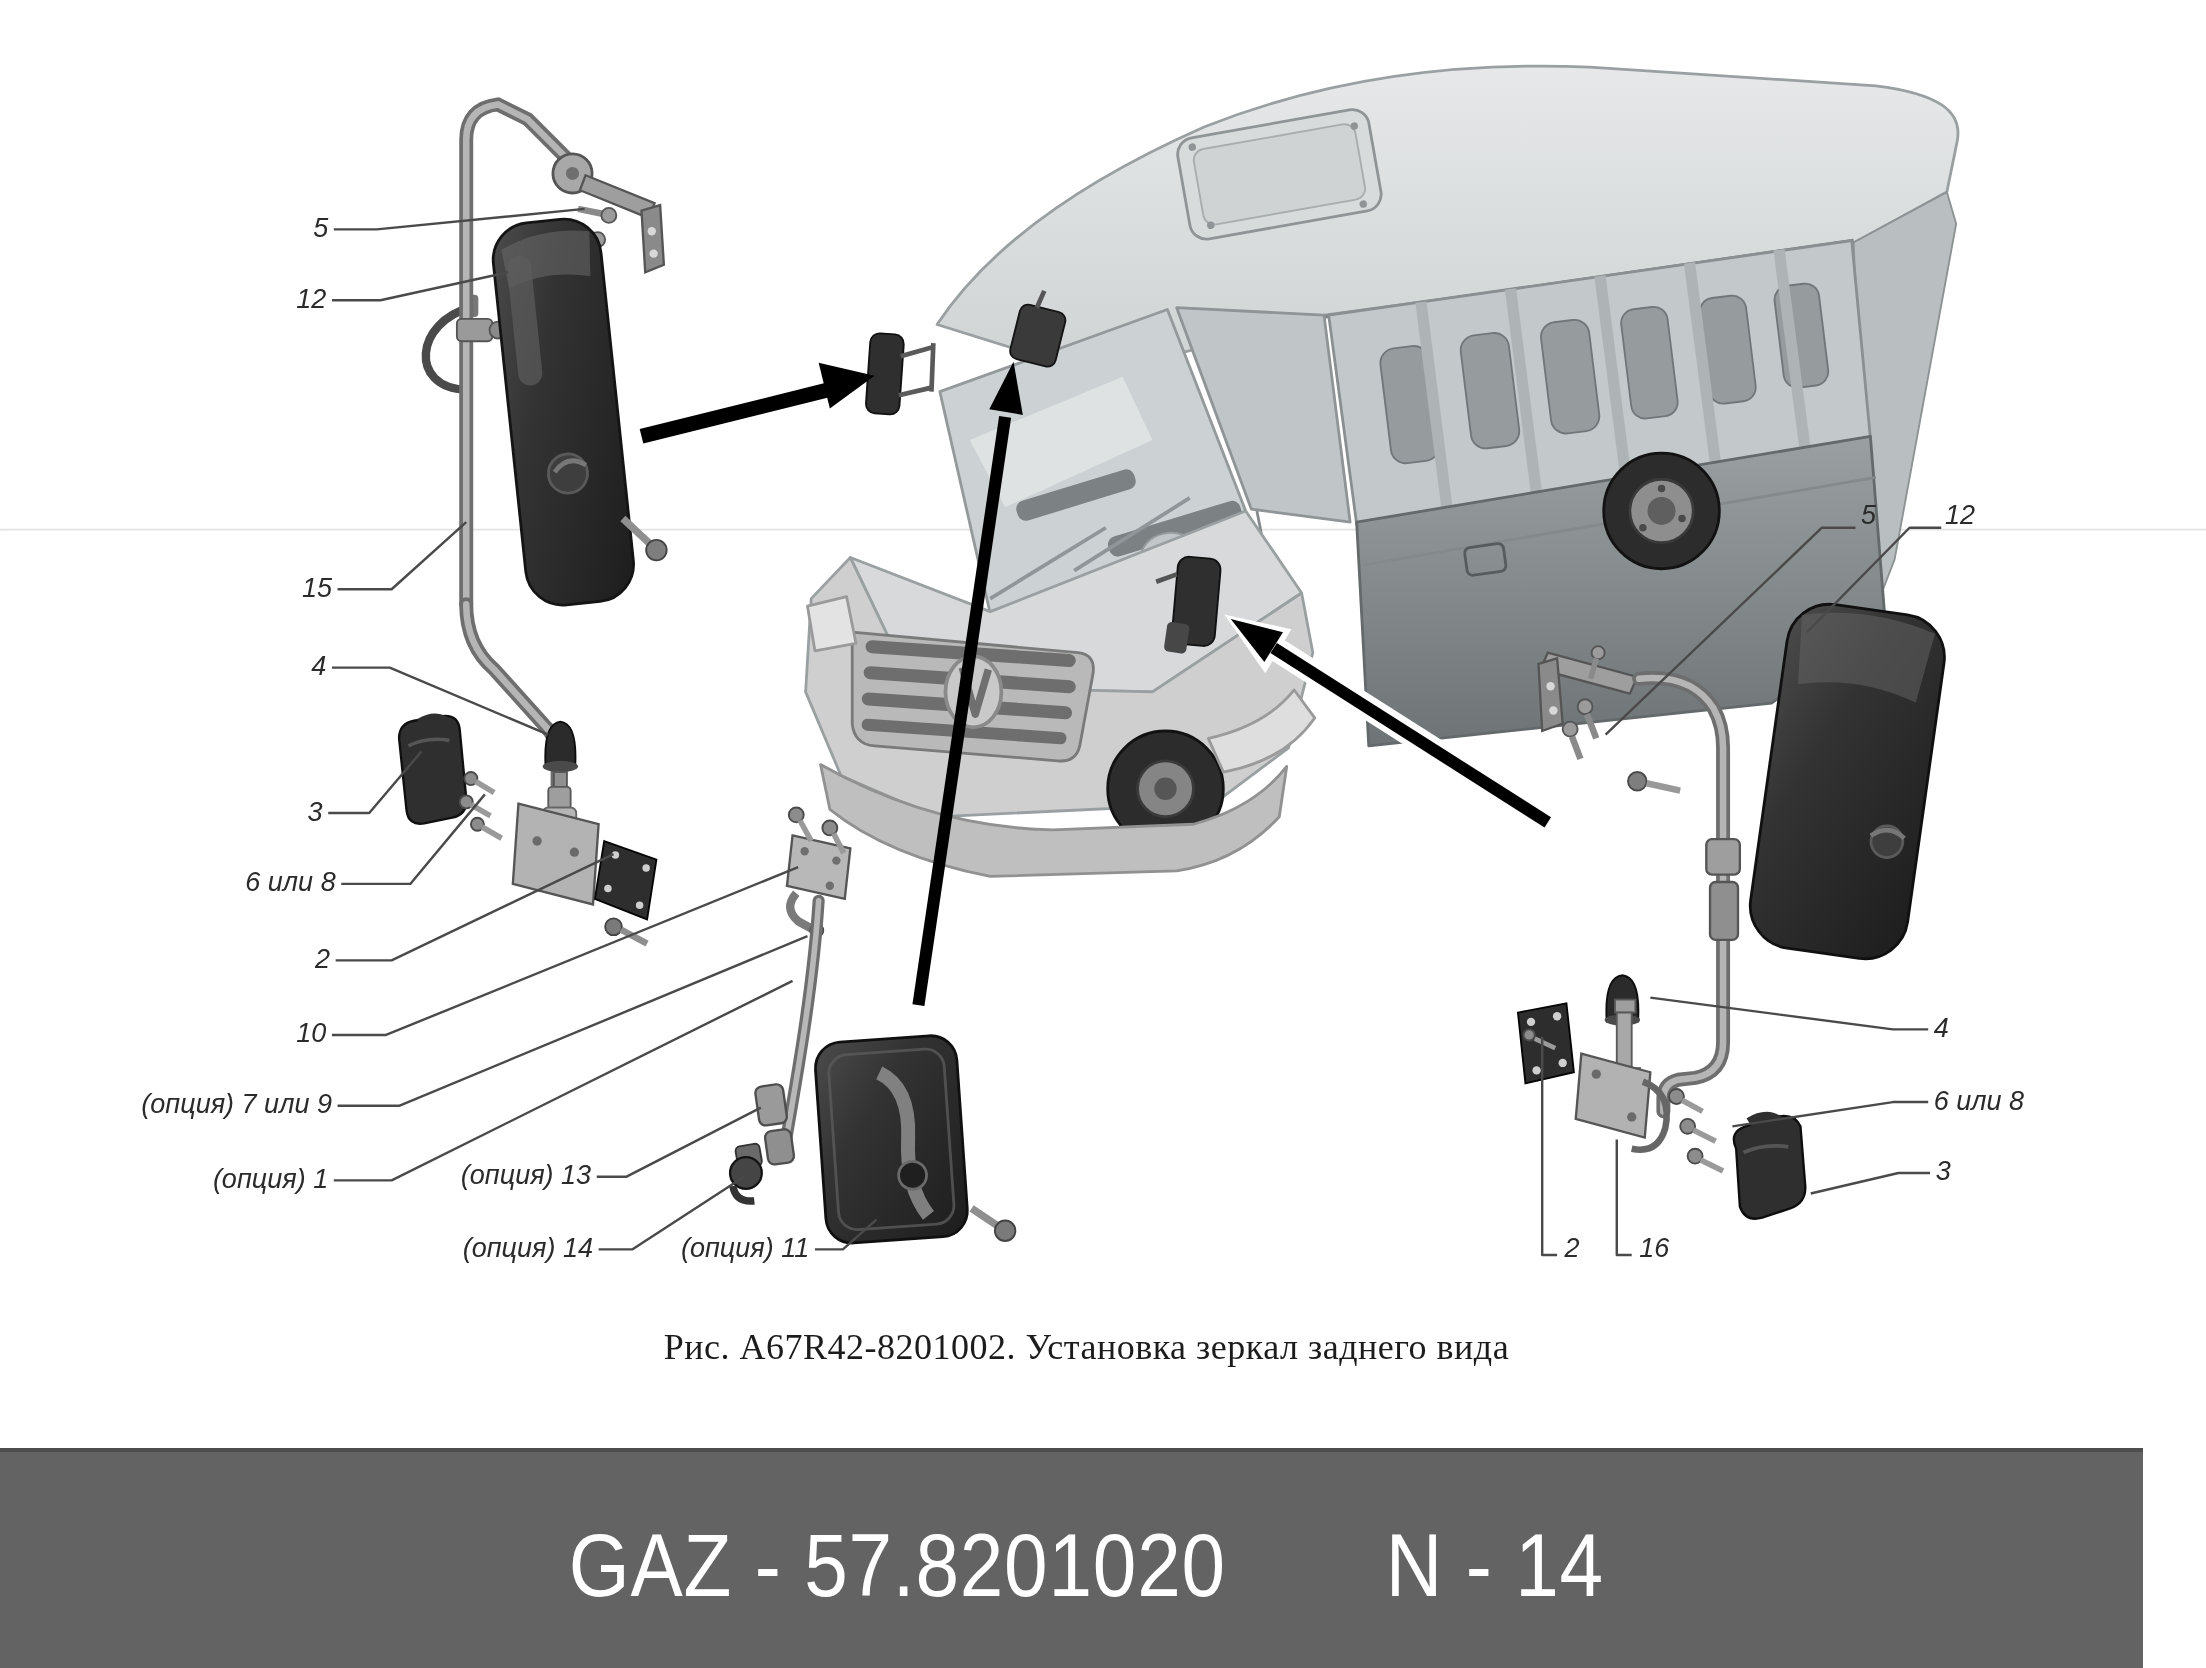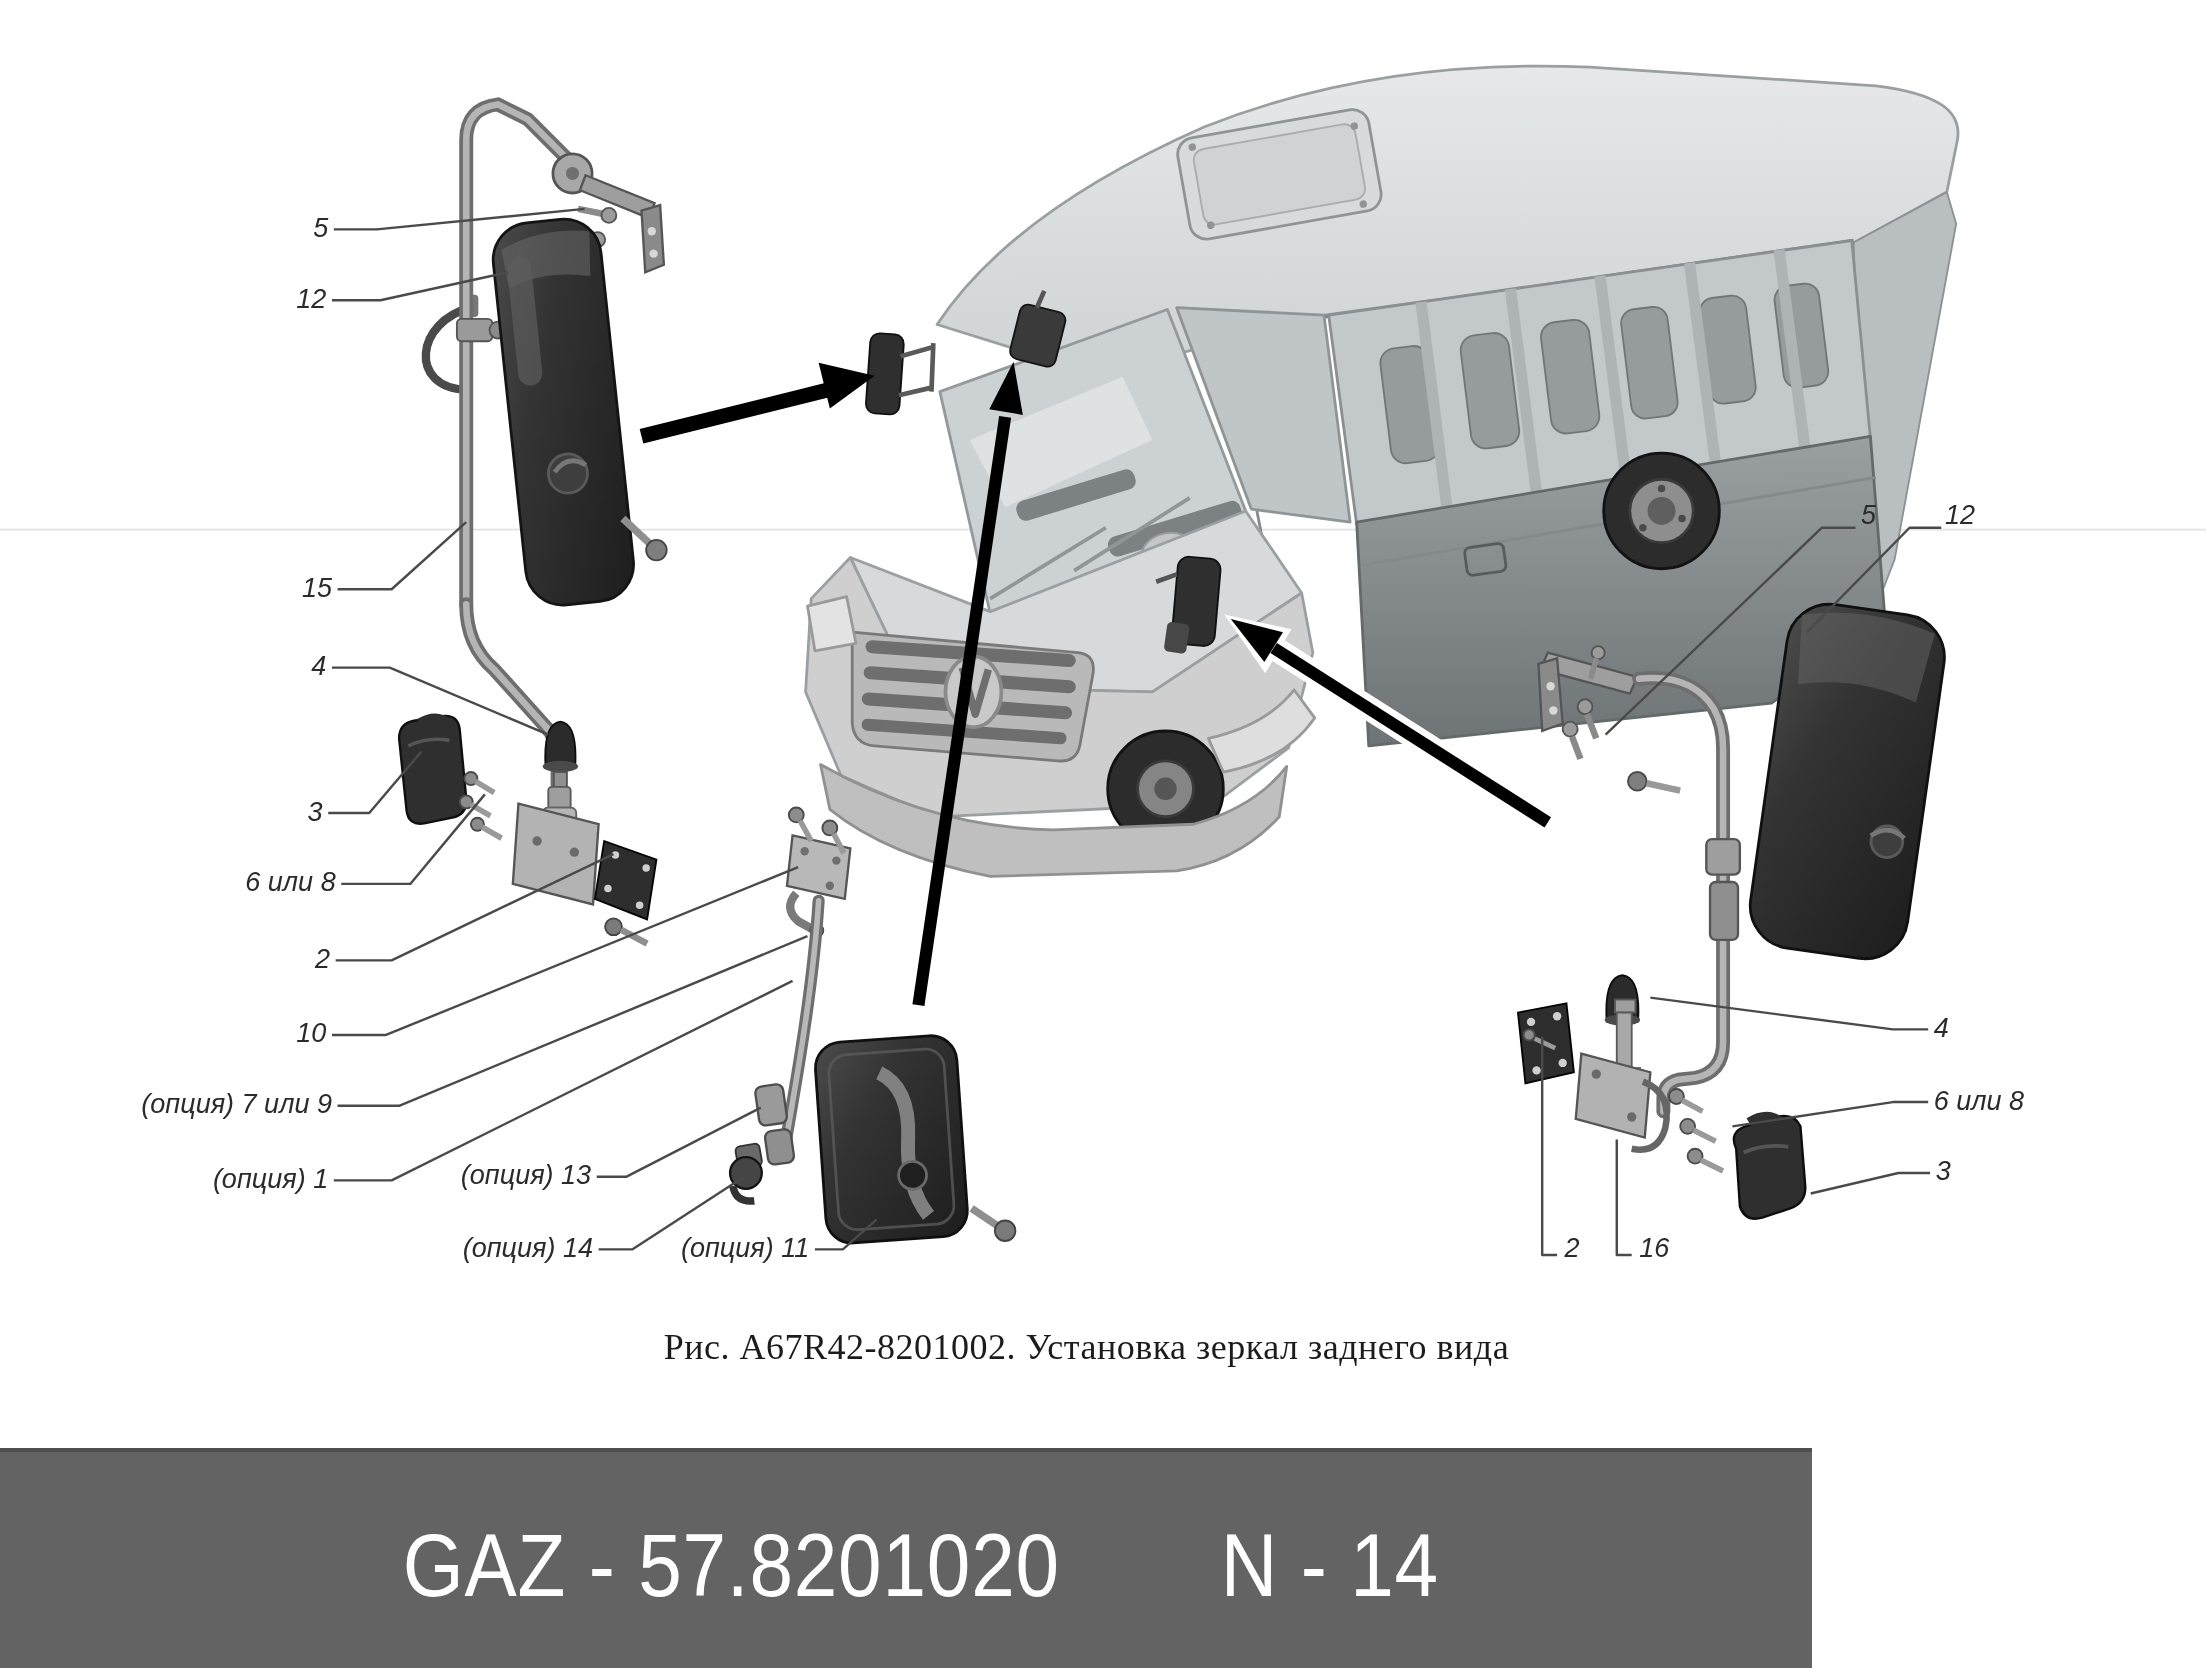--- a/index.html
+++ b/index.html
@@ -22,21 +22,21 @@
   .caption{
     position:absolute;left:0;top:1326px;width:2207px;
     text-align:center;
     font-family:"Liberation Serif",serif;
     font-size:36px;line-height:43px;
     color:#1c1c1c;
     letter-spacing:0.5px;
     transform:translateX(-17px);
   }
   .footer{
-    position:absolute;left:0;top:1448px;width:1812px;height:221px;
+    position:absolute;left:0;top:1448px;width:2143px;height:221px;
     background:#636363;
     border-top:4.7px solid #4e4e4e;
     box-sizing:border-box;
     display:flex;align-items:center;justify-content:center;
     gap:101px;
     padding-top:9.3px;
   }
   .footer span{
     display:inline-block;
     color:#ffffff;

